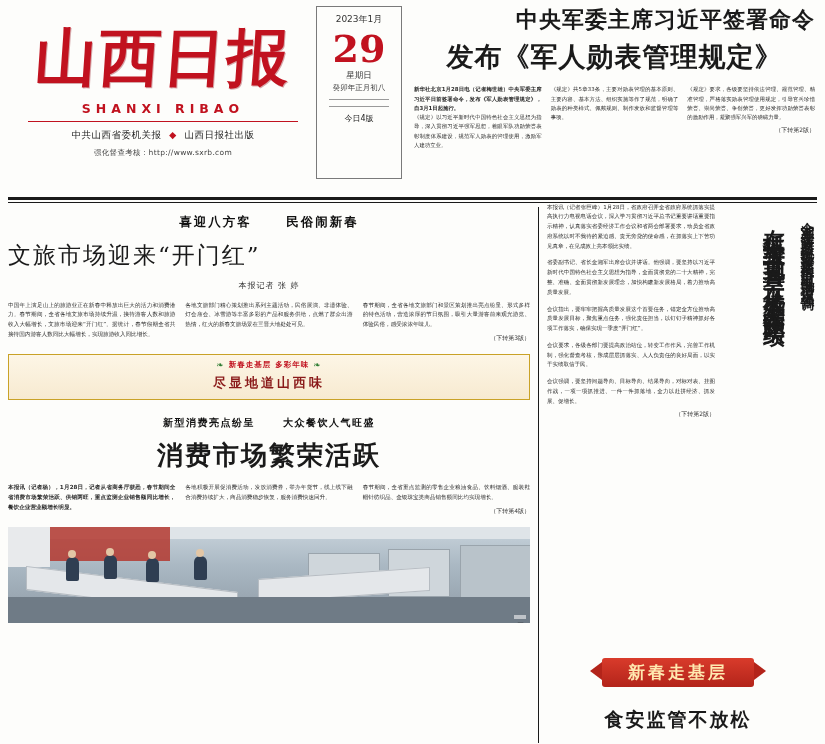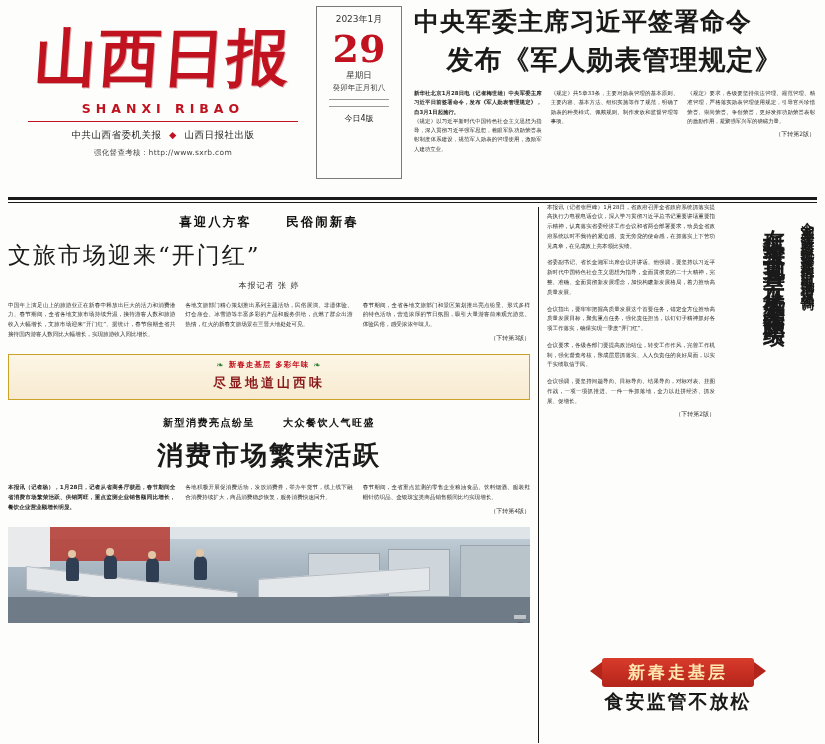--- a/index.html
+++ b/index.html
@@ -80,21 +80,21 @@
   .datebox .meta{font-size:7px;color:#333;line-height:1.75;}
   .datebox .today{font-size:8px;color:#222;margin-top:6px;}
 
   .headbox{
     flex:1;
     padding:6px 10px 0 12px;
     box-sizing:border-box;
   }
   .head-title1{
     font-family:"DejaVu Serif","Liberation Serif",serif;
-    font-size:25px;font-weight:bold;text-align:left;letter-spacing:1px;
+    font-size:22px;font-weight:bold;text-align:right;letter-spacing:1px;
     line-height:1.25;
   }
   .head-title2{
     font-family:"DejaVu Serif","Liberation Serif",serif;
     font-size:27px;font-weight:bold;text-align:center;letter-spacing:1px;
     margin-top:6px;line-height:1.25;
   }
   .head-body{
     margin-top:12px;
     display:flex;
@@ -387,18 +387,18 @@
       <div class="r-text">本报讯（记者张巨峰）1月28日，省政府召开全省政府系统抓落实提高执行力电视电话会议，深入学习贯彻习近平总书记重要讲话重要指示精神，认真落实省委经济工作会议和省两会部署要求，动员全省政府系统以时不我待的紧迫感、责无旁贷的使命感，在抓落实上下苦功见真章，在见成效上亮本领比实绩。</div>
       <div class="r-text r-block2">省委副书记、省长金湘军出席会议并讲话。他强调，要坚持以习近平新时代中国特色社会主义思想为指导，全面贯彻党的二十大精神，完整、准确、全面贯彻新发展理念，加快构建新发展格局，着力推动高质量发展。</div>
       <div class="r-text r-block2">会议指出，要牢牢把握高质量发展这个首要任务，锚定全方位推动高质量发展目标，聚焦重点任务，强化责任担当，以钉钉子精神抓好各项工作落实，确保实现一季度“开门红”。</div>
       <div class="r-text r-block2">会议要求，各级各部门要提高政治站位，转变工作作风，完善工作机制，强化督查考核，形成层层抓落实、人人负责任的良好局面，以实干实绩取信于民。</div>
       <div class="r-text r-block2">会议强调，要坚持问题导向、目标导向、结果导向，对标对表、挂图作战，一项一项抓推进、一件一件抓落地，全力以赴拼经济、抓发展、促增长。</div>
       <div class="r-jump">（下转第2版）</div>
 
       <div class="spring-banner">
         <span class="ribbon">新春走基层</span>
       </div>
-      <div class="spring-sub" style="position:absolute;left:0;bottom:28px;width:100%;">食安监管不放松</div>
+      <div class="spring-sub" style="position:absolute;left:0;bottom:10px;width:100%;">食安监管不放松</div>
 
     </div>
   </div>
 
 </div>
 
 </body></html>

